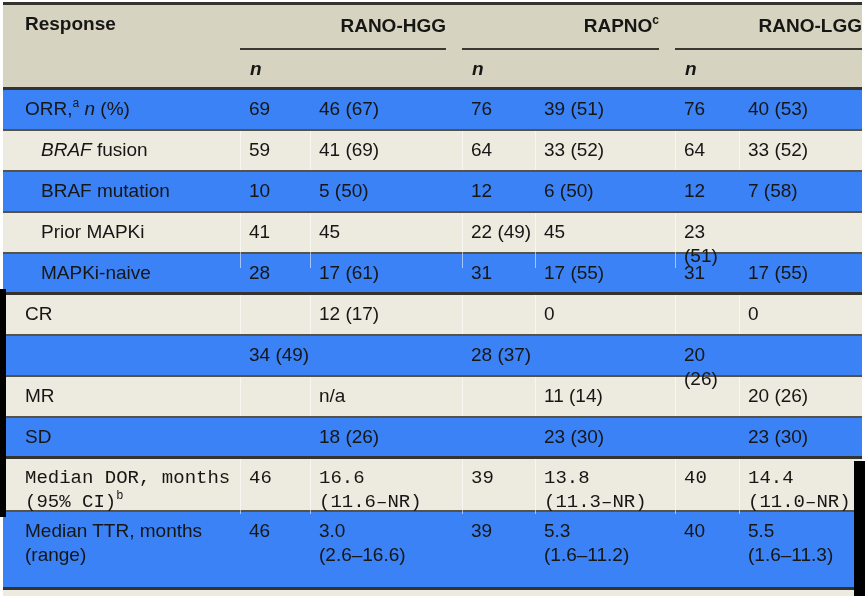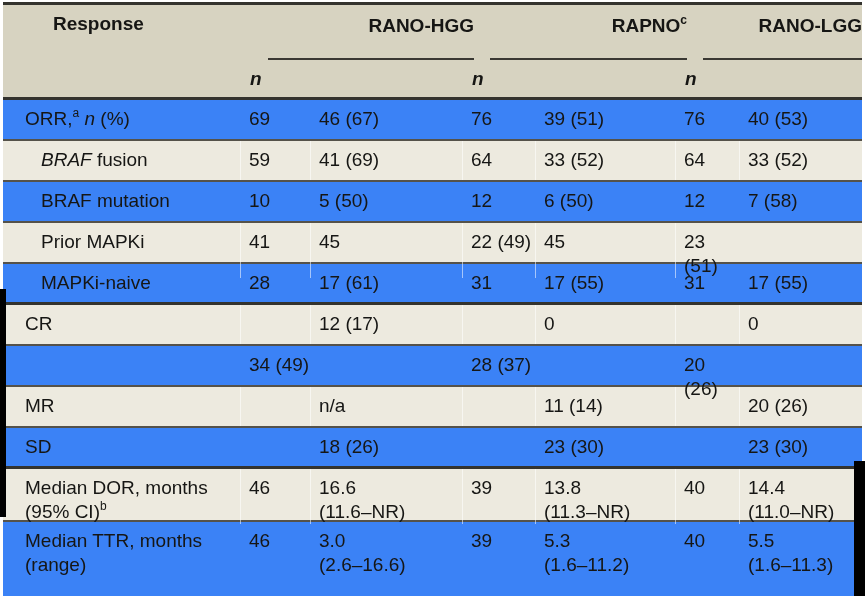--- a/index.html
+++ b/index.html
@@ -13,21 +13,21 @@
     color: #161614;
   }
   .table { position: absolute; left: 3px; top: 2px; width: 859px; }
 
   
   .header {
     background: #d7d3c1;
     border-top: 3px solid #34332e;
     border-bottom: 3px solid #34332e;
   }
-  .hrow1 { display: grid; grid-template-columns: 237px 222px 213px 1fr; height: 55px; margin-left: 28px; }
+  .hrow1 { display: grid; grid-template-columns: 237px 222px 213px 1fr; height: 45px; }
   .response-cell { padding: 10px 0 0 22px; font-weight: bold; font-size: 19px; }
   .group-cell {
     display: flex; justify-content: flex-end; align-items: flex-start;
     padding-top: 10px; font-weight: bold; font-size: 19px;
     border-bottom: 2px solid #3a3833;
   }
   .g1, .g2 { margin-right: 16px; }
   sup { font-size: 12px; line-height: 1; position: relative; top: -1px; }
   .hrow2 { display: grid; grid-template-columns: 237px 70px 152px 73px 140px 64px 1fr; height: 37px; }
   .nh { font-weight: bold; font-style: italic; font-size: 19px; padding: 4px 0 0 10px; }
@@ -36,21 +36,21 @@
   .body-row {
     display: grid;
     grid-template-columns: 237px 70px 152px 73px 140px 64px 1fr;
     border-bottom: 2px solid #55524a;
     background: #3b82f6;
     height: 41px;
   }
   .body-row:nth-child(even) { background: #edeadf; }
   .body-row:nth-child(even) .cell + .cell { box-shadow: inset 1px 0 0 rgba(255,255,255,0.55); }
   .body-row:nth-child(5), .body-row:nth-child(9), .body-row:nth-child(11) { border-bottom: 3px solid #34332e; }
-  .body-row:nth-child(10) { height: 53px; }
+  .body-row:nth-child(10) { height: 53px; font-family: Liberation Mono, monospace; }
   .body-row:nth-child(11) { height: 78px; }
 
   .cell { font-size: 19px; line-height: 24px; padding-top: 7px; white-space: pre-line; }
   .label-cell { padding-left: 22px; }
   .indent .label-cell { padding-left: 38px; }
   .n-cell, .v-cell { padding-left: 9px; }
   i { font-style: italic; }
 
   .bottom-strip { height: 12px; background: #edeadf; }
 

